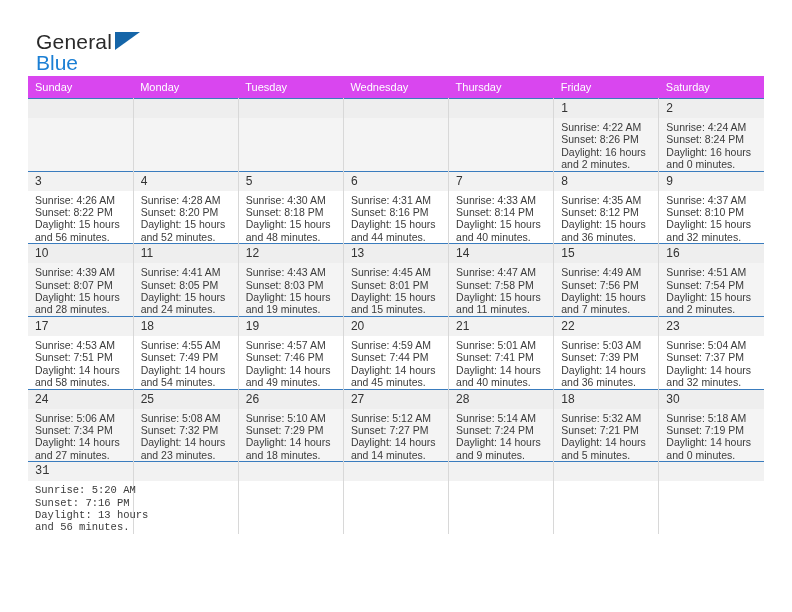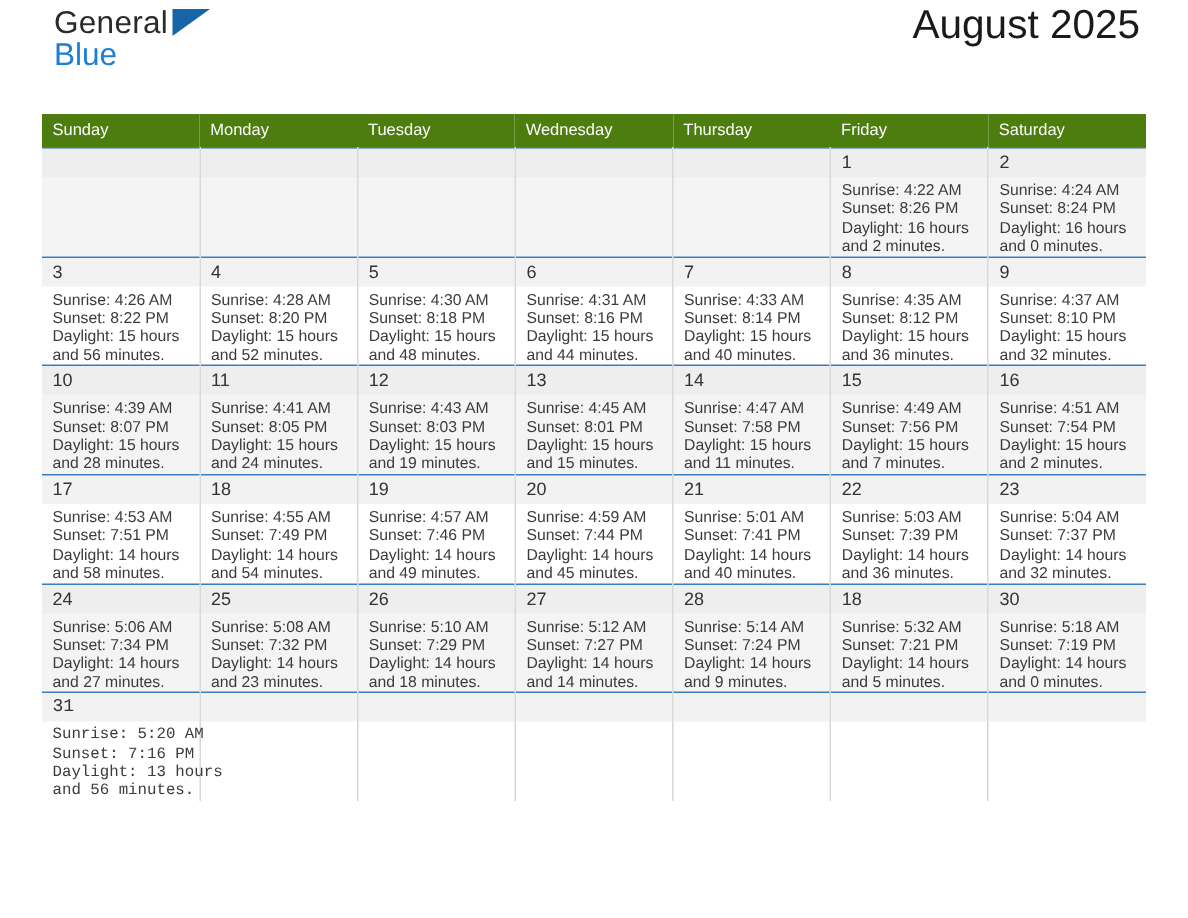--- a/index.html
+++ b/index.html
@@ -20,20 +20,21 @@
     height: 612px;
     box-sizing: border-box;
     padding: 0 28px;
   }
 
   
   .header {
     display: flex;
     align-items: flex-start;
     justify-content: space-between;
+    padding-top: 26px;
     height: 74px;
     box-sizing: border-box;
   }
   .logo {
     position: relative;
     width: 180px;
     padding-left: 8px;
     padding-top: 6px;
   }
   .logo-general {
@@ -79,21 +80,21 @@
     font-weight: normal;
   }
 
   
   .calendar {
     border-collapse: collapse;
     width: 736px;
     table-layout: fixed;
   }
   .calendar th {
-    background: #4d7c0f;
+    background: #d946ef;
     color: #ffffff;
     font-size: 11px;
     font-weight: normal;
     text-align: left;
     padding: 5px 0 5px 7px;
     height: 20px;
     box-sizing: border-box;
     border: none;
   }
   .calendar td {
@@ -155,21 +156,20 @@
 
 <div class="page">
 
   <div class="header">
     <div class="logo">
       <span class="logo-general">General</span>
       <span class="logo-tri"></span>
       <span class="logo-blue">Blue</span>
     </div>
     <div class="title-block">
-      <h1 class="title">August 2025</h1>
     </div>
   </div>
 
   <div class="cal-wrap">
     <table class="calendar">
       <colgroup>
         <col style="width:14.2857%">
           <col style="width:14.2857%">
           <col style="width:14.2857%">
         <col style="width:14.2857%">

